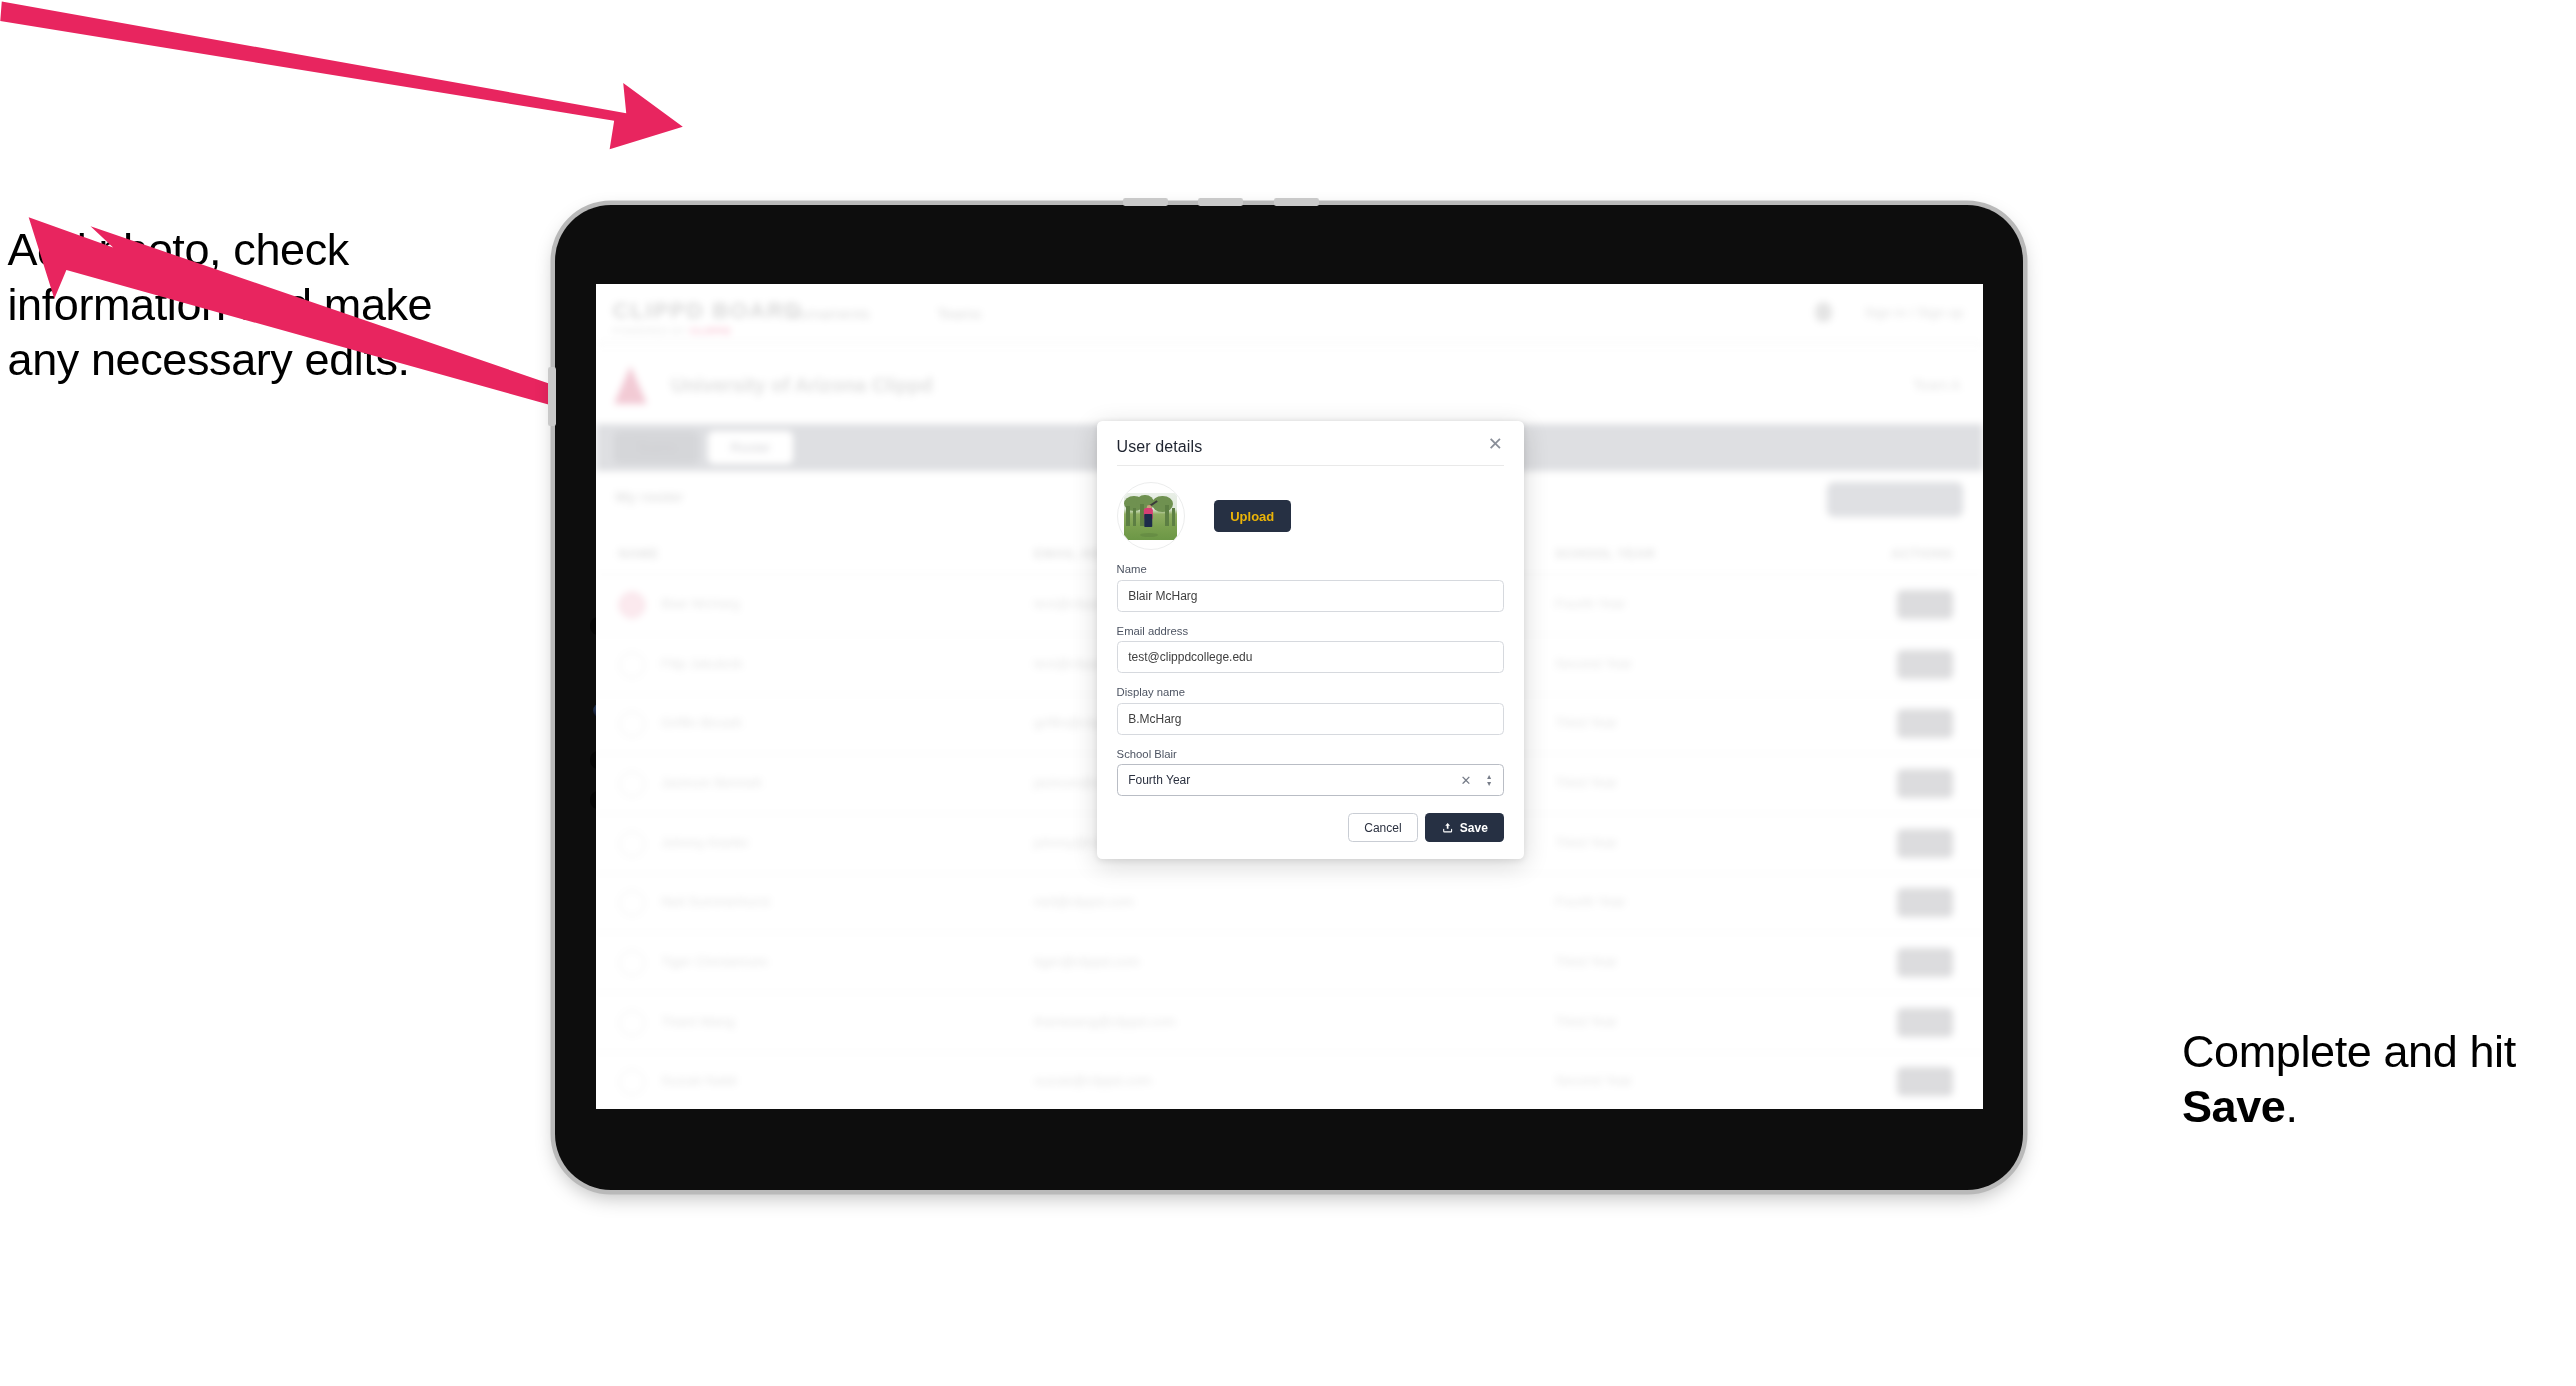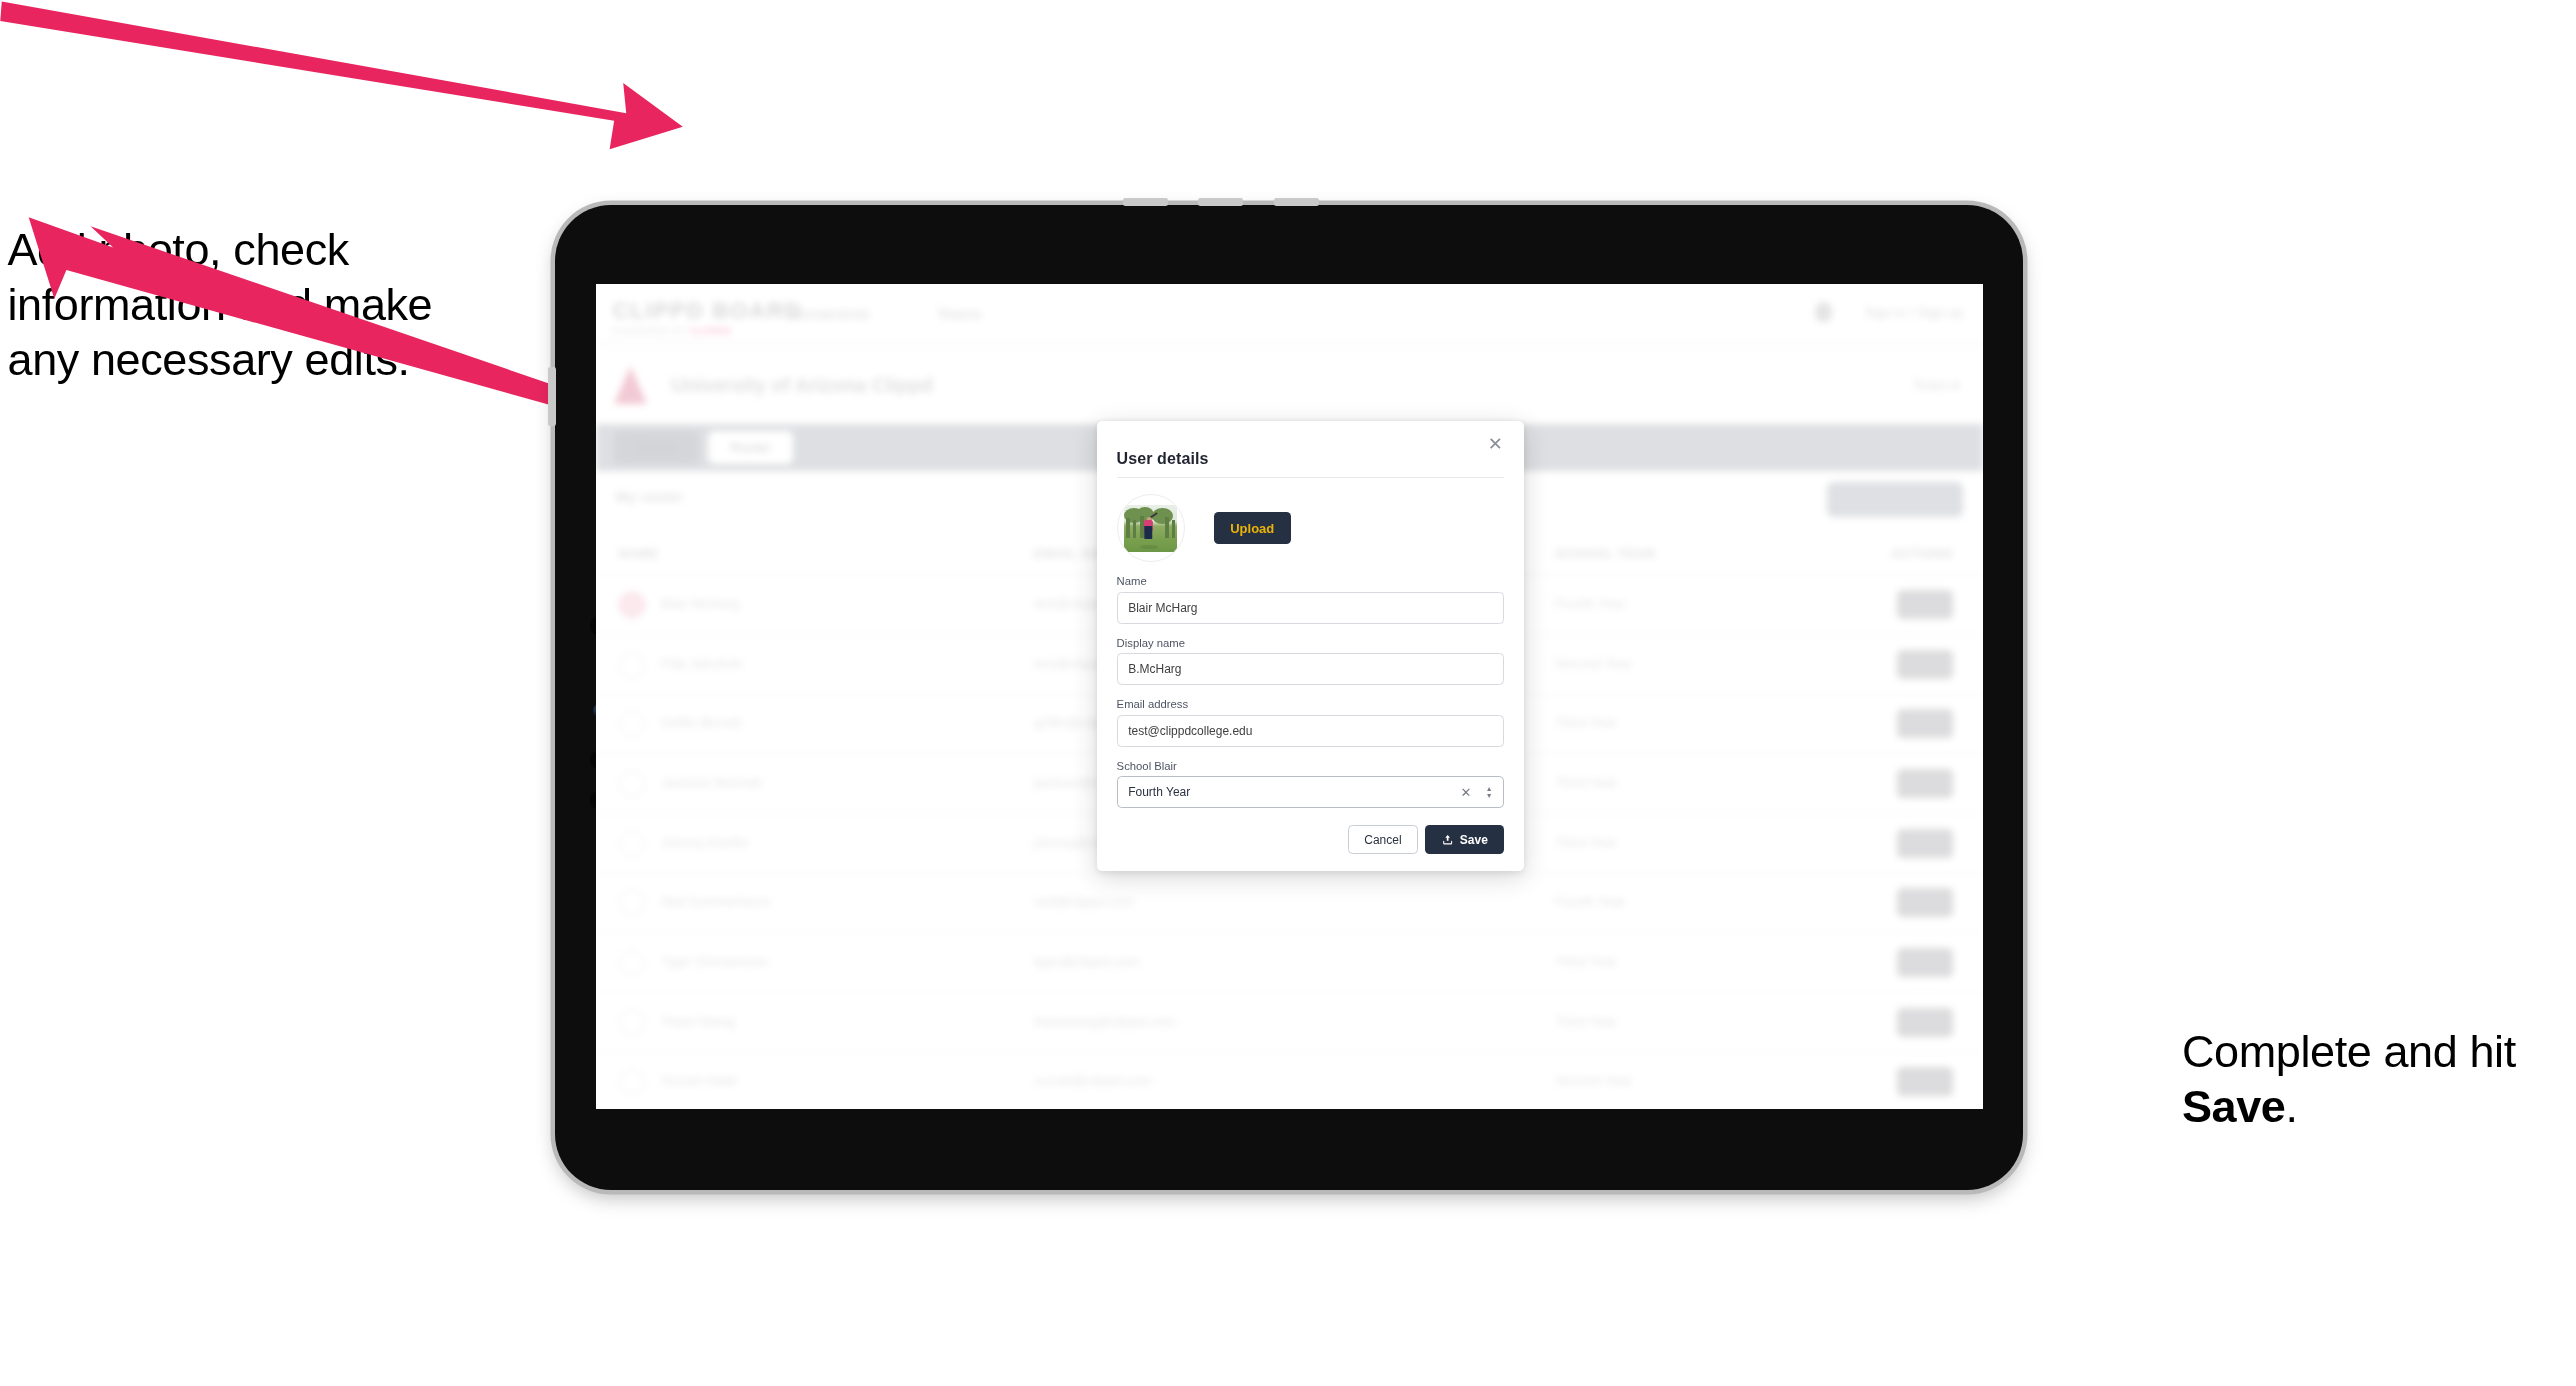--- a/index.html
+++ b/index.html
@@ -163,21 +163,21 @@
     width:427px;
     background:#ffffff;
     border-radius:5.3px;
     box-shadow:0 6px 26px rgba(0,0,0,0.16), 0 1.5px 6px rgba(0,0,0,0.08);
     padding:16.6px 19.6px 16.6px 19.6px;
   }
   #modal-head {
     display:flex; align-items:flex-start; justify-content:space-between;
     border-bottom:0.8px solid #e9e9e9; padding-bottom:9px;
   }
-  #modal-title { font-size:16px; font-weight:700; color:#1f2430; letter-spacing:0.1px;margin-top:12px; }
+  #modal-title { font-size:16px; font-weight:400; color:#1f2430; letter-spacing:0.1px; }
   #modal-close {
     font-size:18px; line-height:13.6px; color:#8a8f99; cursor:pointer;
     font-weight:300; padding:0 1.5px;
   }
 
   #avatar-row { display:flex; align-items:center; gap:29px; margin-top:16.6px; }
   #avatar-ring {
     width:68px; height:68px; border-radius:50%;
     border:1.1px solid #eceded; display:flex; align-items:center; justify-content:center;
     overflow:hidden; flex:0 0 auto;
@@ -439,27 +439,27 @@
         </div>
         <button id="upload-btn">Upload</button>
       </div>
 
       <div class="field">
         <label class="field-label">Name</label>
         <input class="field-input" type="text" value="Blair McHarg" style="">
       </div>
 
       <div class="field">
+        <label class="field-label">Email address</label>
+        <input class="field-input" type="text" value="test@clippdcollege.edu" style="">
+      </div>
+
+      <div class="field">
         <label class="field-label">Display name</label>
         <input class="field-input" type="text" value="B.McHarg" style="">
-      </div>
-
-      <div class="field">
-        <label class="field-label">Email address</label>
-        <input class="field-input" type="text" value="test@clippdcollege.edu" style="">
       </div>
 
       <div class="field">
         <label class="field-label">School Blair</label>
         <div id="school-year-wrap">
           <div id="school-year-value">Fourth Year</div>
           <div id="sy-clear">✕</div>
           <div id="sy-stepper">
             <span>▲</span>
             <span>▼</span>

